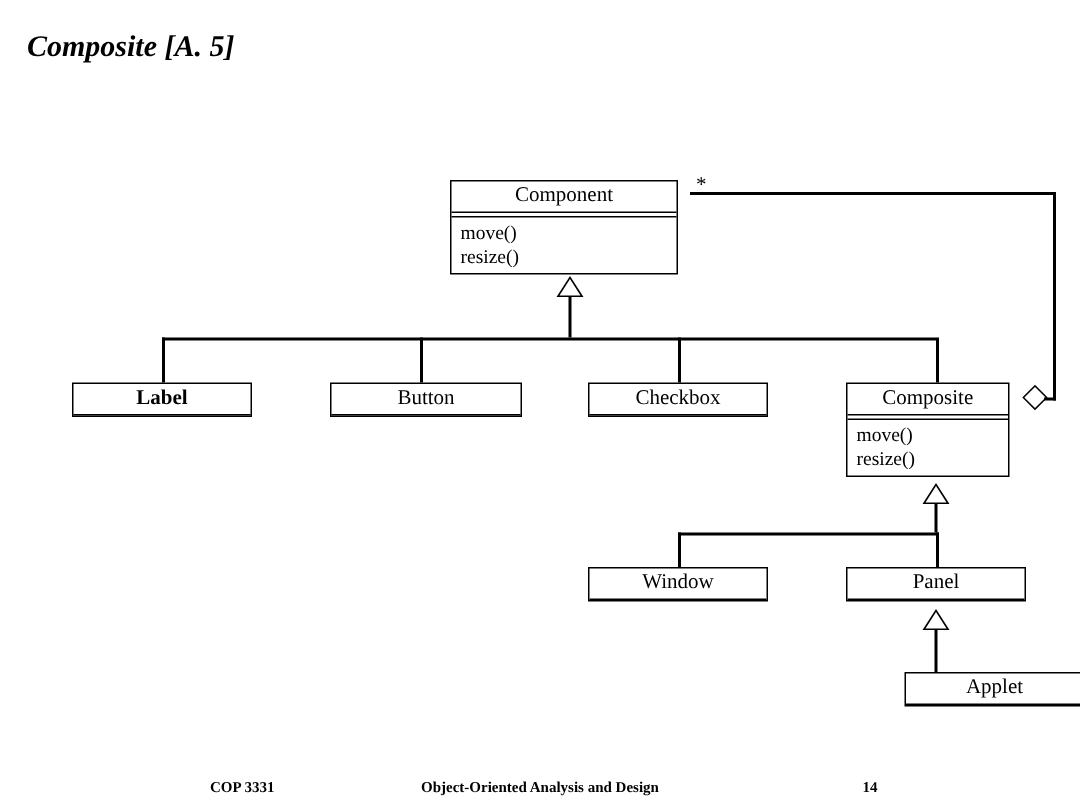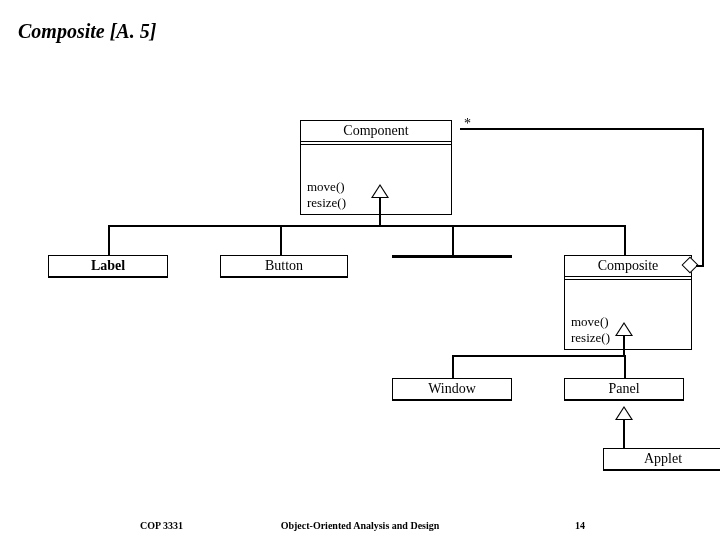--- a/index.html
+++ b/index.html
@@ -39,21 +39,20 @@
   }
   .cls .sep {
     border-top: 1px solid #000;
     height: 0;
   }
   .cls .ops {
     padding: 2px 6px 4px 6px;
     font-size: 13px;
     line-height: 1.2;
     text-align: left;
-    margin-top: 32px;
   }
 
   .line {
     position: absolute;
     background: #000;
   }
 
   
   .tri-up {
     position: absolute;
@@ -124,24 +123,25 @@
     <div class="name">Label</div>
     <div class="sep"></div>
   </div>
 
   <div class="cls" style="left:220px; top:255px; width:128px;">
     <div class="name">Button</div>
     <div class="sep"></div>
   </div>
 
   <div class="cls" style="left:392px; top:255px; width:120px;">
-    <div class="sep"></div>
-  </div>
-
-  <div class="cls" style="left:564px; top:255px; width:128px;">
+    <div class="name">Checkbox</div>
+    <div class="sep"></div>
+  </div>
+
+  <div class="cls" style="left:564px; top:255px; width:109px;">
     <div class="name">Composite</div>
     <div class="sep"></div>
     <div class="sep" style="margin-top:2px;"></div>
     <div class="ops">
       <div>move()</div>
       <div>resize()</div>
     </div>
   </div>
 
   <div class="cls" style="left:392px; top:378px; width:120px;">

